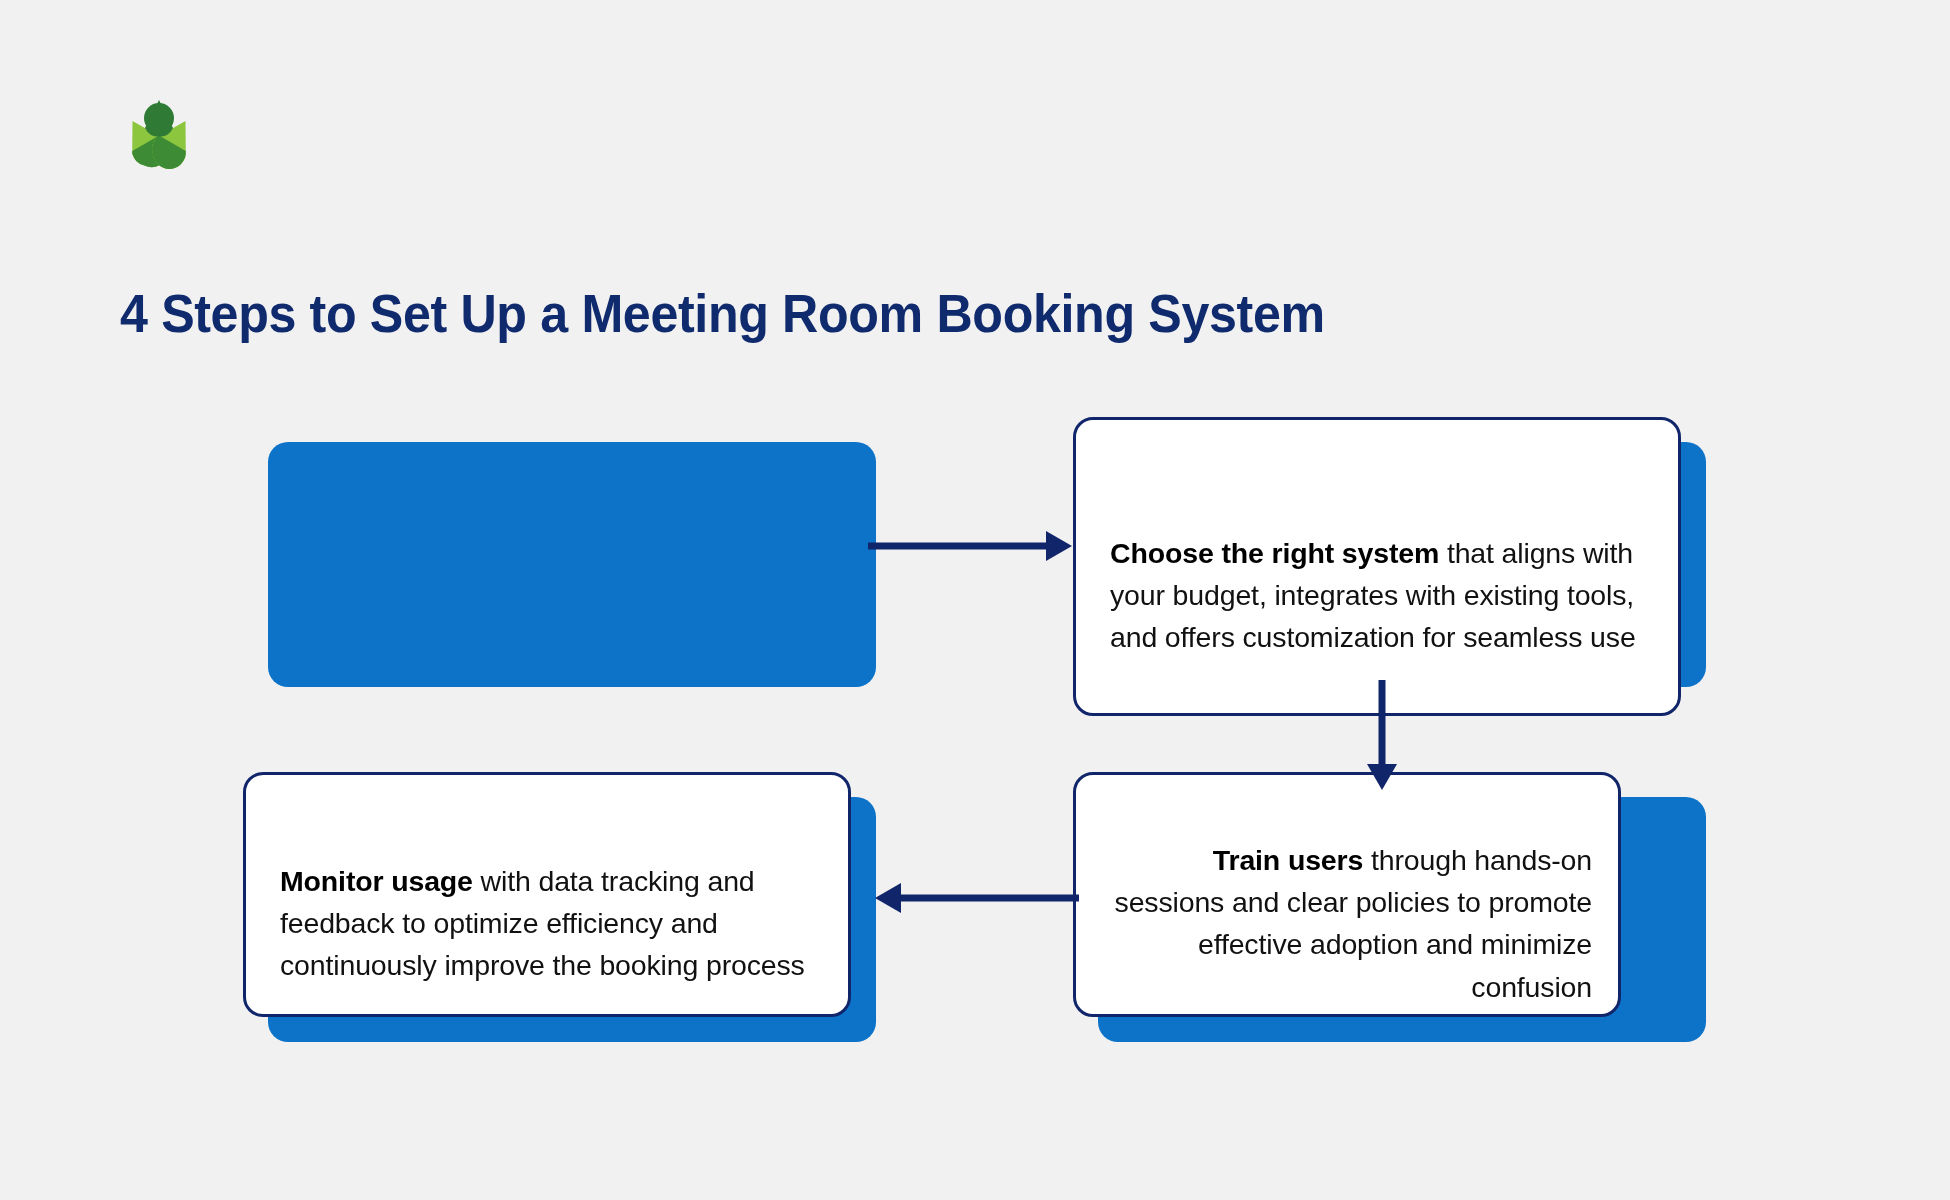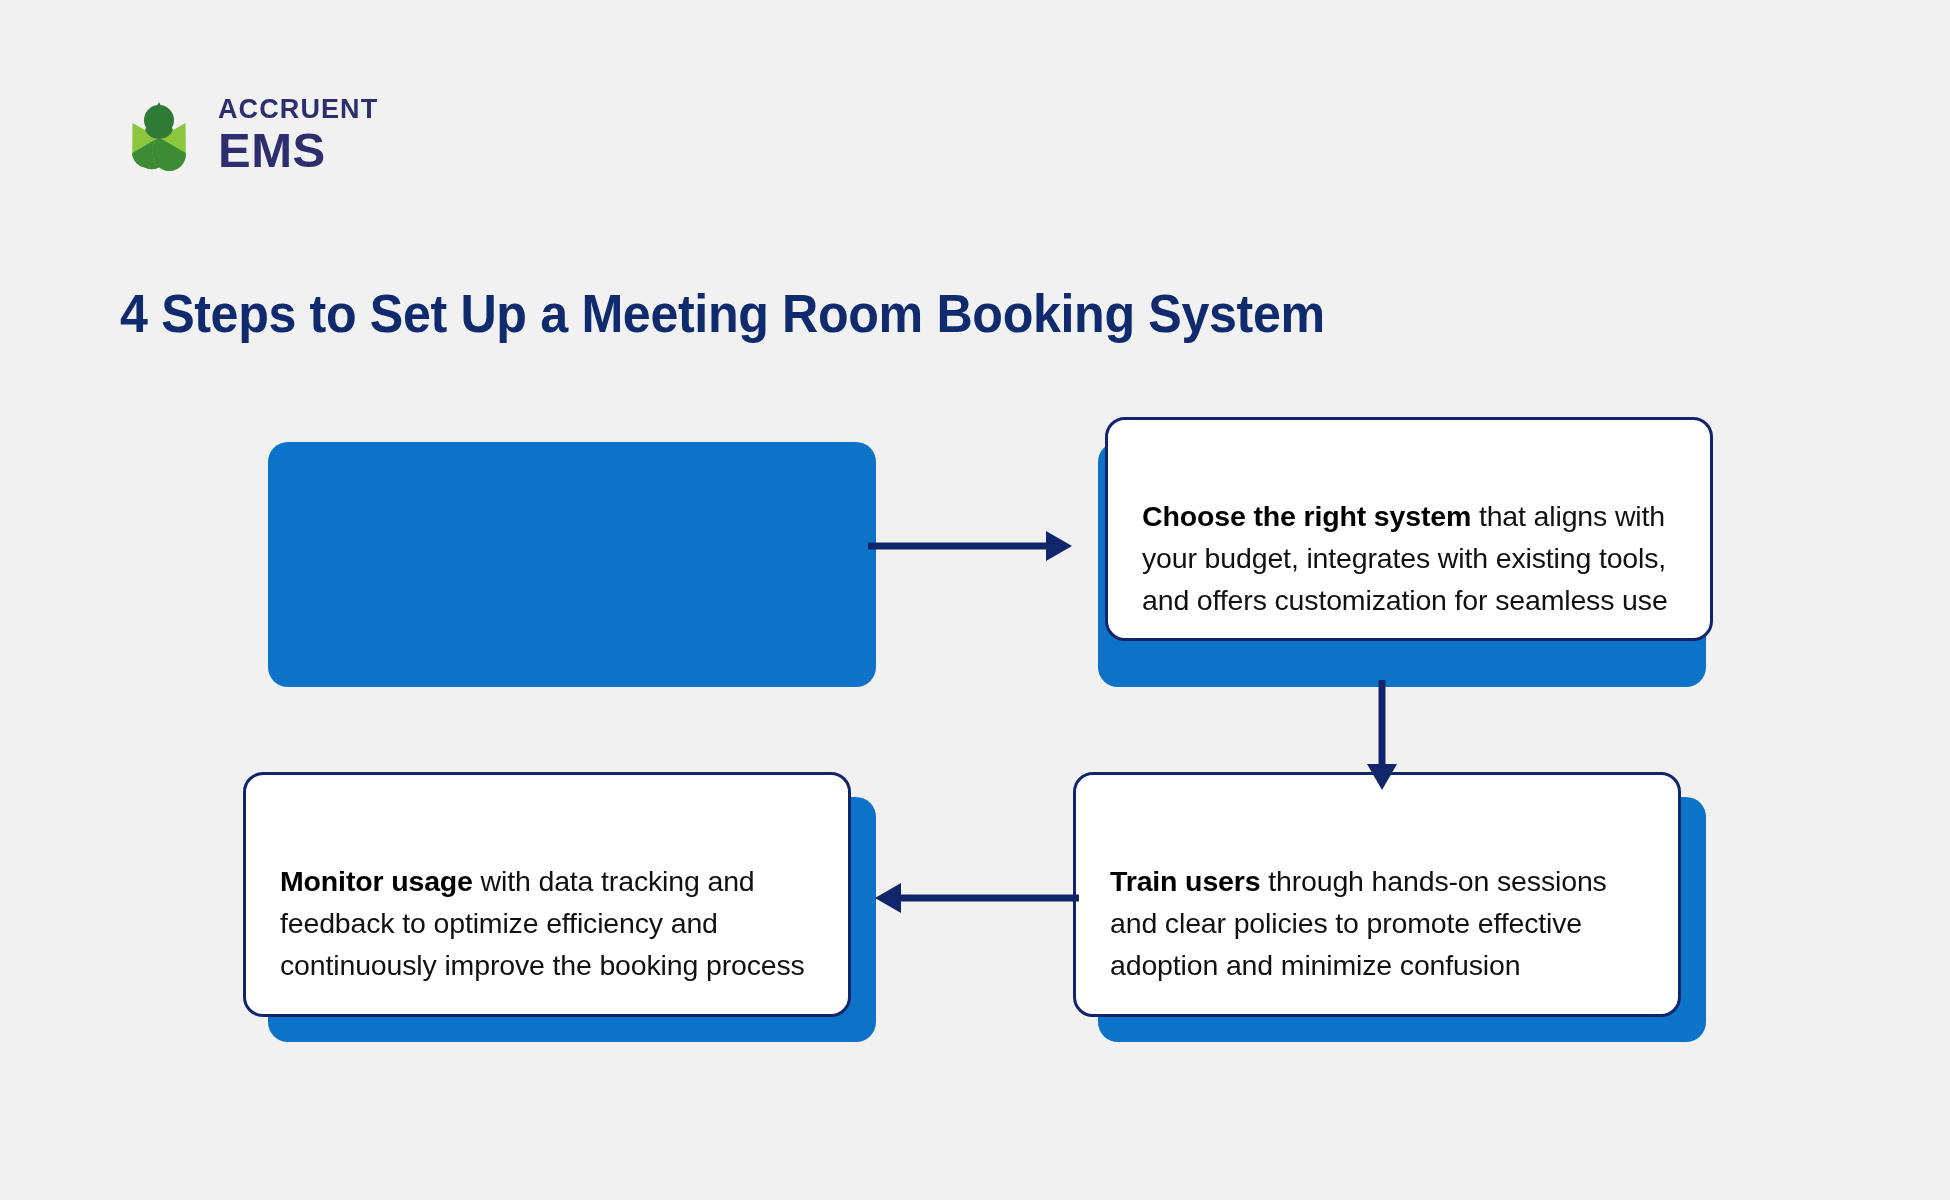--- a/index.html
+++ b/index.html
@@ -103,25 +103,25 @@
     letter-spacing: -0.15px;
   }
   .card-text b {
     font-weight: bold;
     color: #000000;
   }
 
   
   #card-1       { left: 243px;  top: 417px; width: 608px; height: 245px; }
   #card-1-shadow{ left: 268px;  top: 442px; width: 608px; height: 245px; }
-  #card-2       { left: 1073px; top: 417px; width: 608px; height: 224px; margin-left: 32px; }
+  #card-2       { left: 1073px; top: 417px; width: 608px; height: 299px; }
   #card-2-shadow{ left: 1098px; top: 442px; width: 608px; height: 245px; }
   #card-3       { left: 243px;  top: 772px; width: 608px; height: 245px; }
   #card-3-shadow{ left: 268px;  top: 797px; width: 608px; height: 245px; }
-  #card-4       { left: 1073px; top: 772px; width: 608px; height: 245px; }
+  #card-4       { left: 1073px; top: 772px; width: 548px; height: 245px; text-align: right; }
   #card-4-shadow{ left: 1098px; top: 797px; width: 608px; height: 245px; }
 
   
   .arrow-svg {
     position: absolute;
     z-index: 4;
     overflow: visible;
   }
   #arrow-1-2 { left: 868px;  top: 528px; }
   #arrow-2-4 { left: 1364px; top: 680px; }
@@ -138,24 +138,20 @@
       <path d="M25.5 22 L42 50 A16.5 16.5 0 0 1 13.5 66.5 A16.5 16.5 0 0 1 9 50 Z" fill="#8cc63f" transform="rotate(-30 25.5 44)"></path>
 
       <path d="M25.5 22 L42 50 A16.5 16.5 0 0 1 13.5 66.5 A16.5 16.5 0 0 1 9 50 Z" fill="#3d8b34" transform="rotate(-30 25.5 44)" clip-path="inset(50% 0 0 0)"></path>
 
       <path d="M56.5 22 L73 50 A16.5 16.5 0 0 1 44.5 66.5 A16.5 16.5 0 0 1 40 50 Z" fill="#8cc63f" transform="rotate(30 56.5 44)"></path>
       <path d="M56.5 22 L73 50 A16.5 16.5 0 0 1 44.5 66.5 A16.5 16.5 0 0 1 40 50 Z" fill="#3d8b34" transform="rotate(30 56.5 44)" clip-path="inset(50% 0 0 0)"></path>
 
       <path d="M41 4 L55 32 A15.5 15.5 0 0 1 27 32 Z" fill="#2f7a34"></path>
       <circle cx="41" cy="22" r="15" fill="#2f7a34"></circle>
     </svg>
-    <div class="logo-words">
-      <span class="logo-top">ACCRUENT</span>
-      <span class="logo-bottom">EMS</span>
-    </div>
   </div>
 
   <h1 class="page-title">4 Steps to Set Up a Meeting Room Booking System</h1>
 
   <div class="card-shadow" id="card-1-shadow"></div>
   <div class="card-shadow" id="card-2-shadow"></div>
   <div class="card-shadow" id="card-3-shadow"></div>
   <div class="card-shadow" id="card-4-shadow"></div>
 
 

